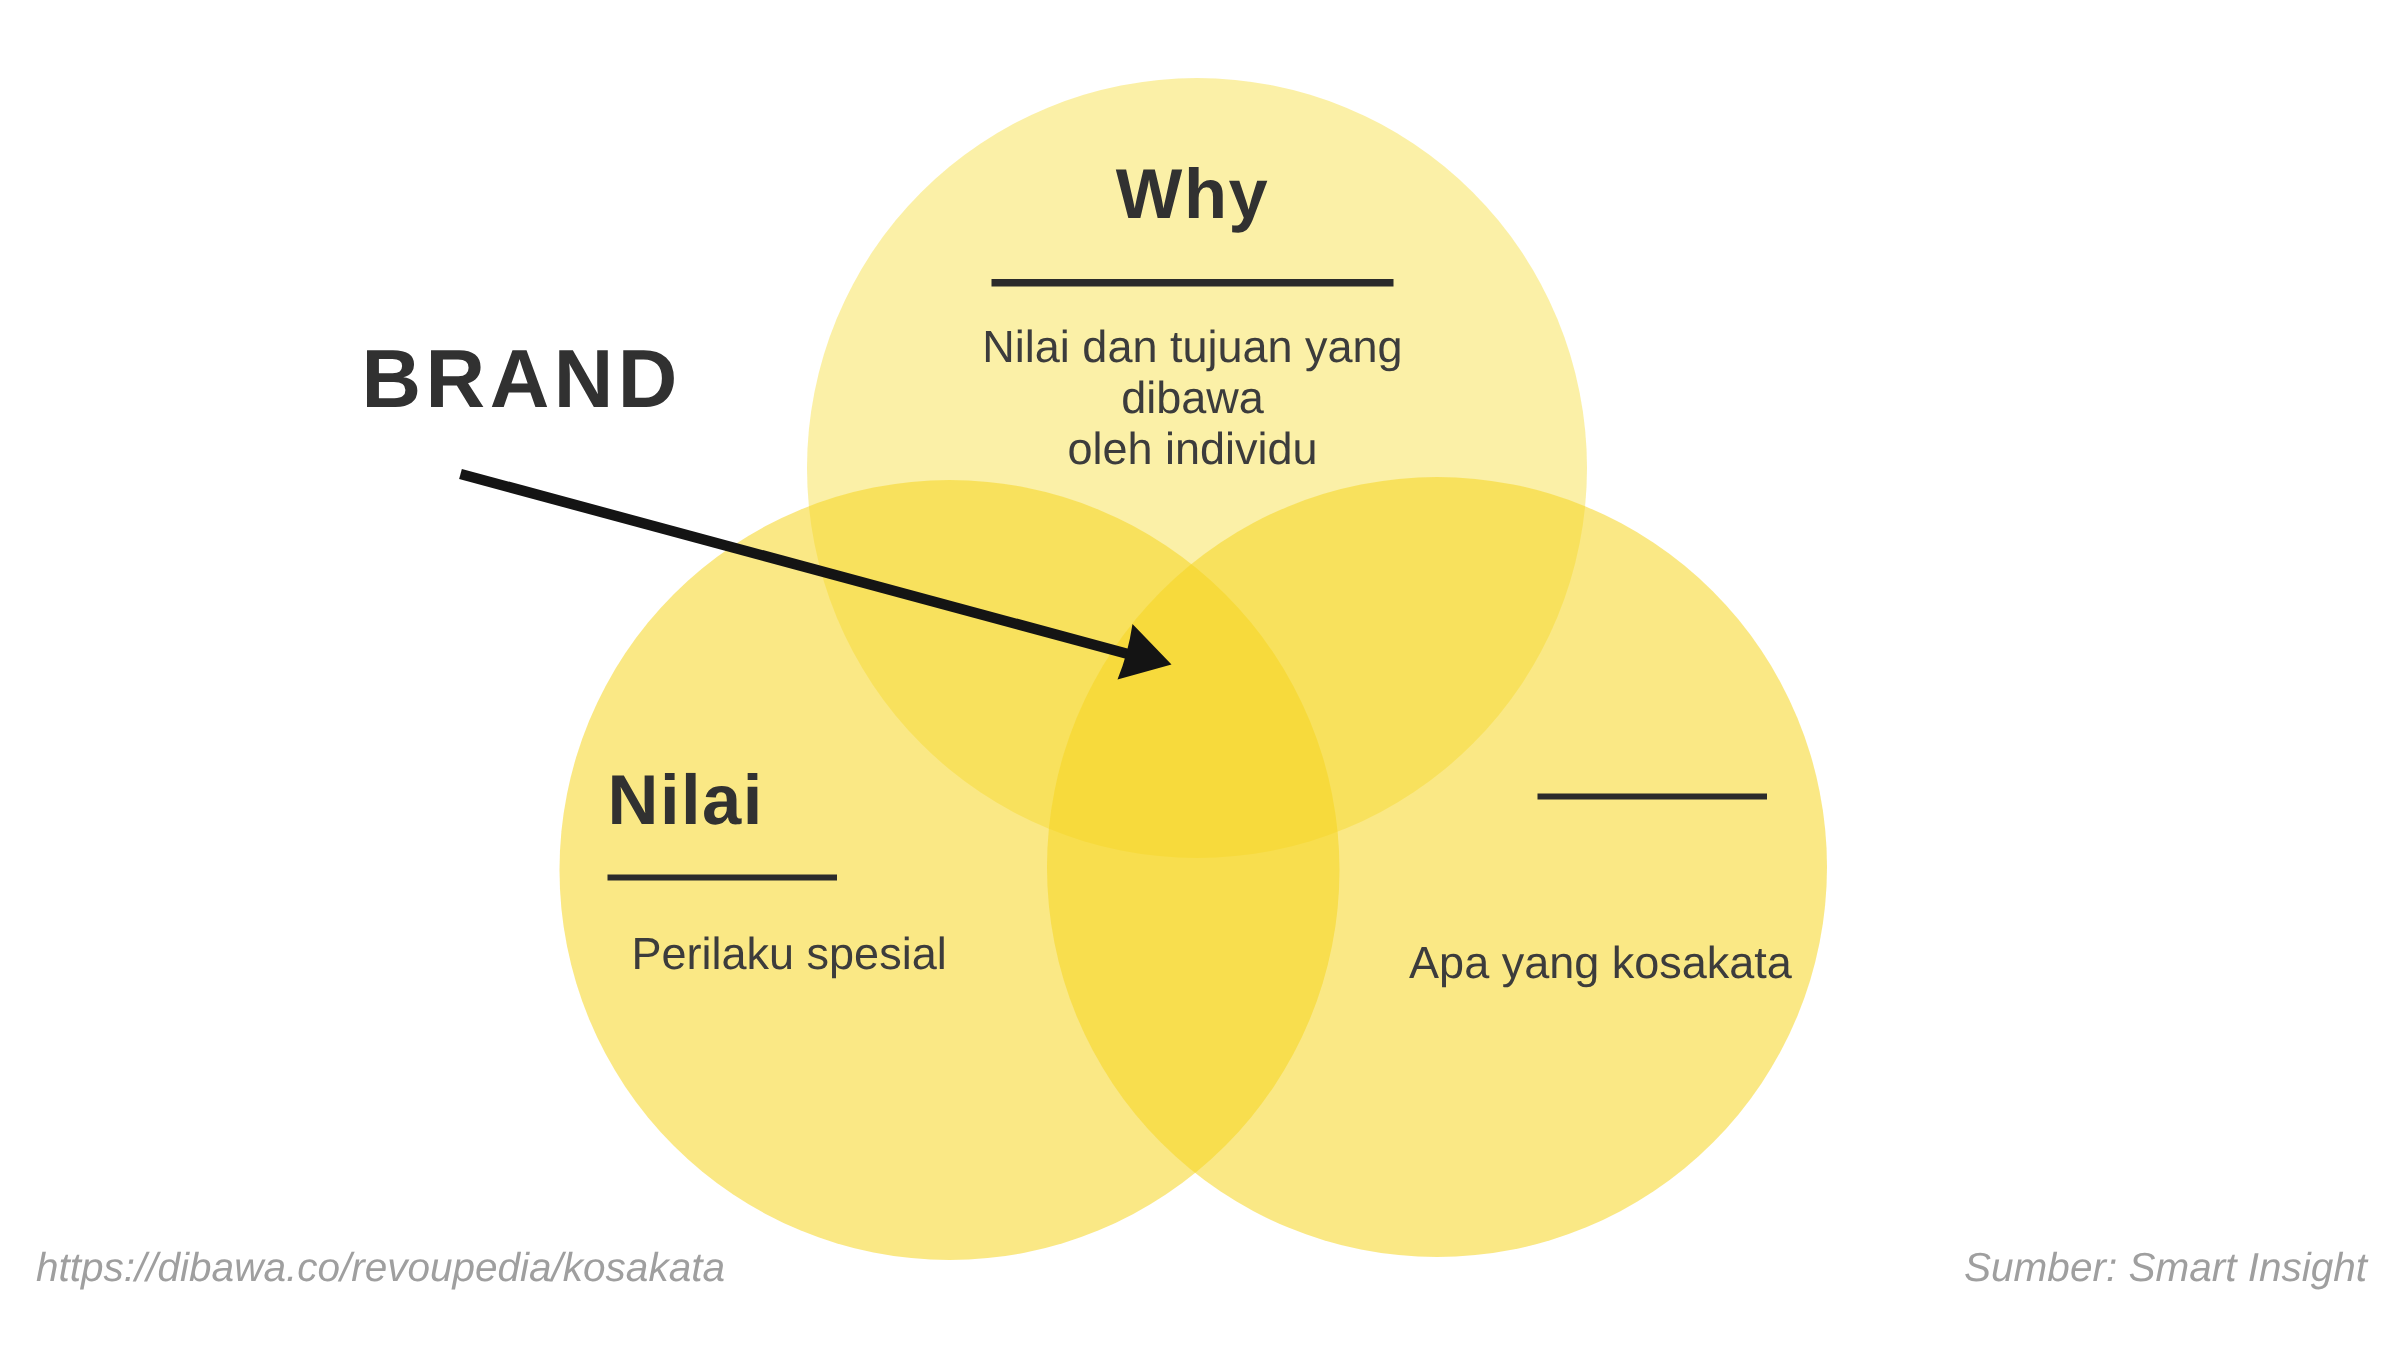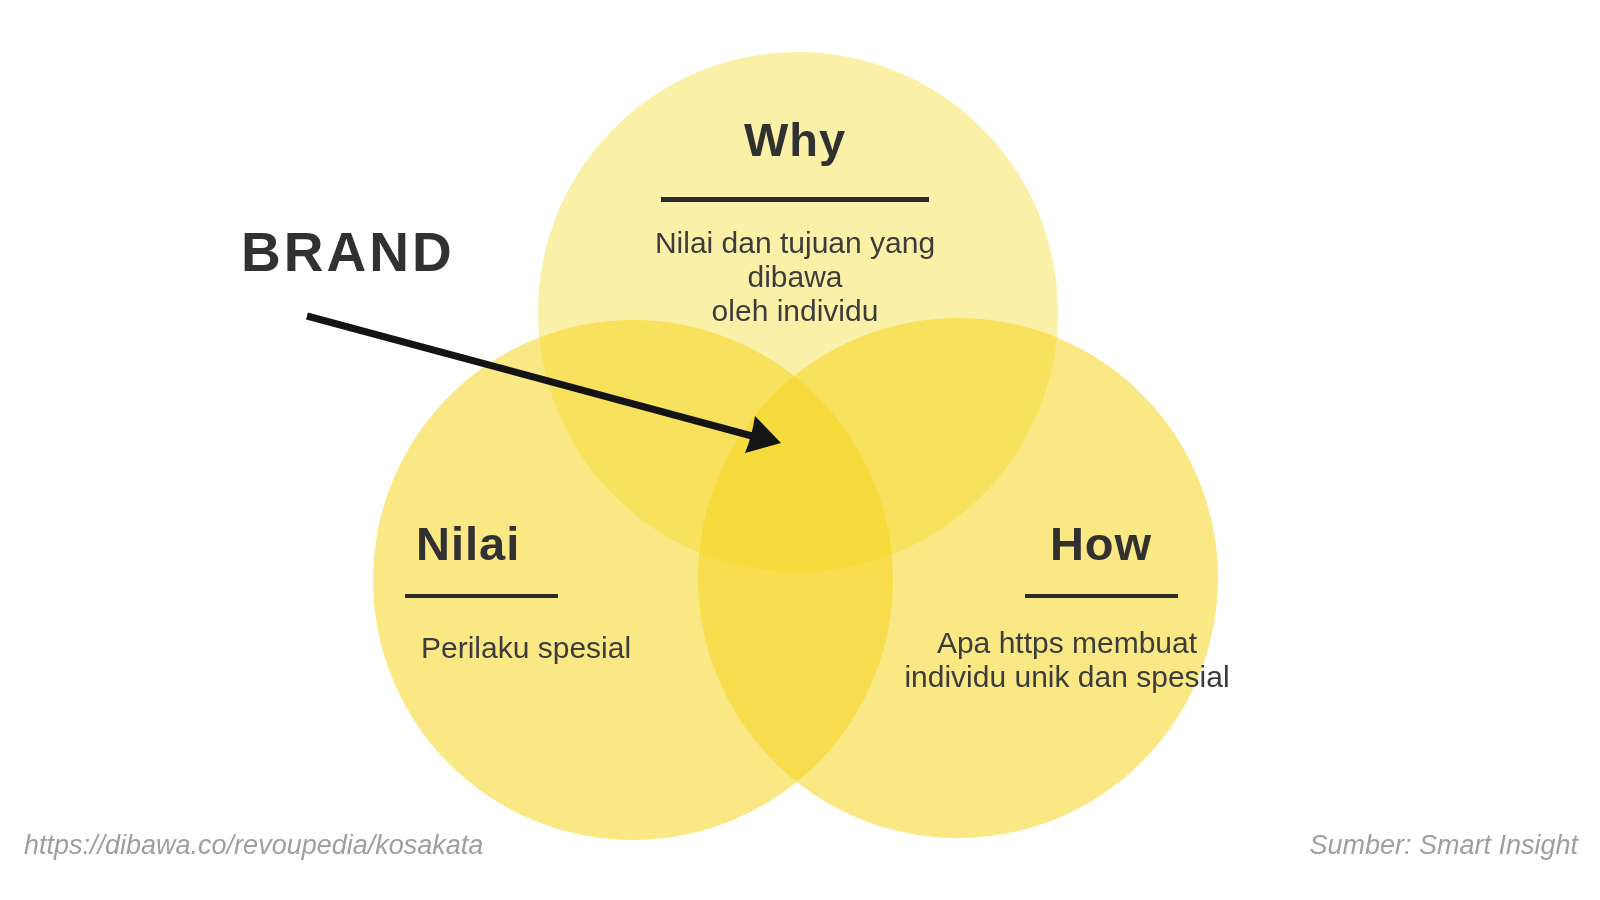--- a/index.html
+++ b/index.html
@@ -23,21 +23,21 @@
     height: 520px;
     border-radius: 50%;
   }
   .circle.top   { left: 538px; top: 52px;  background: var(--circle-top-fill, rgba(246,220,45,0.42)); }
   .circle.left  { left: 373px; top: 320px; background: var(--circle-side-fill, rgba(246,213,32,0.55)); }
   .circle.right { left: 698px; top: 318px; background: var(--circle-side-fill, rgba(246,213,32,0.55)); }
 
   
   .group { position: absolute; }
   .heading {
-    margin: 11px;
+    margin: 0;
     font-size: 47px;
     line-height: 54px;
     font-weight: 700;
     letter-spacing: 1px;
     color: var(--heading-text, #313131);
   }
   .rule {
     height: 4px;
     background: var(--underline, #2b2b2b);
   }
@@ -122,24 +122,22 @@
 
   <section class="group what">
     <h2 class="heading">Nilai</h2>
     <div class="rule"></div>
     <p class="desc">
       <span>Perilaku spesial</span>
     </p>
   </section>
 
   <section class="group how">
-    <h2 class="heading">How</h2>
     <div class="rule"></div>
   </section>
   <p class="desc how-desc">
-    <span>Apa https membuat</span><br>
-    <span>individu unik dan spesial</span>
+    <span>Apa yang kosakata</span><br>
   </p>
 
   <div class="footer-note left">https://dibawa.co/revoupedia/kosakata</div>
   <div class="footer-note right">Sumber: Smart Insight</div>
 
 </div>
 
 </body></html>

